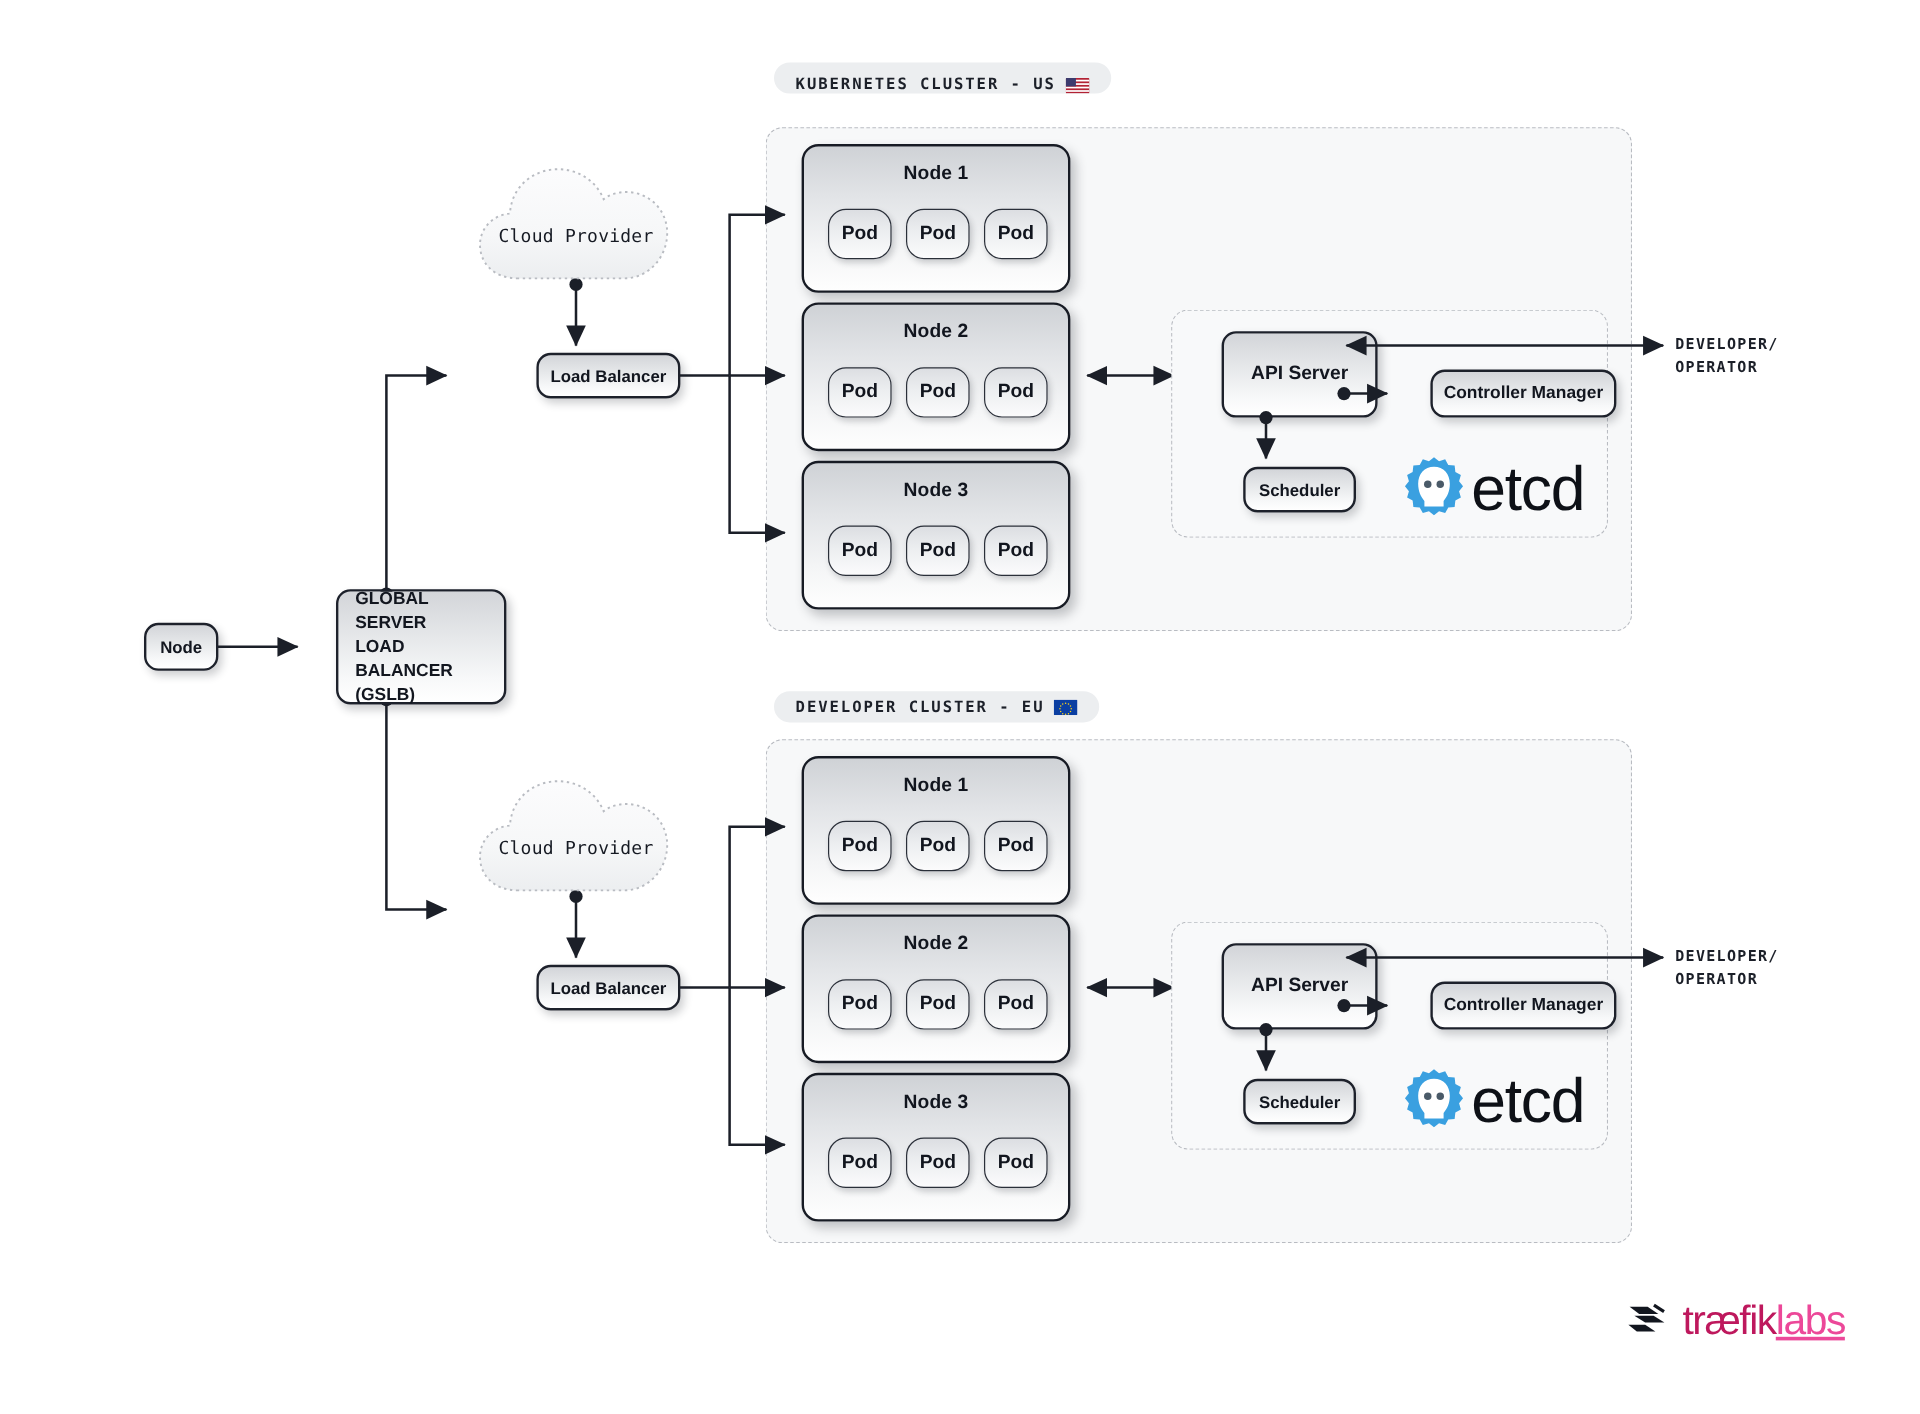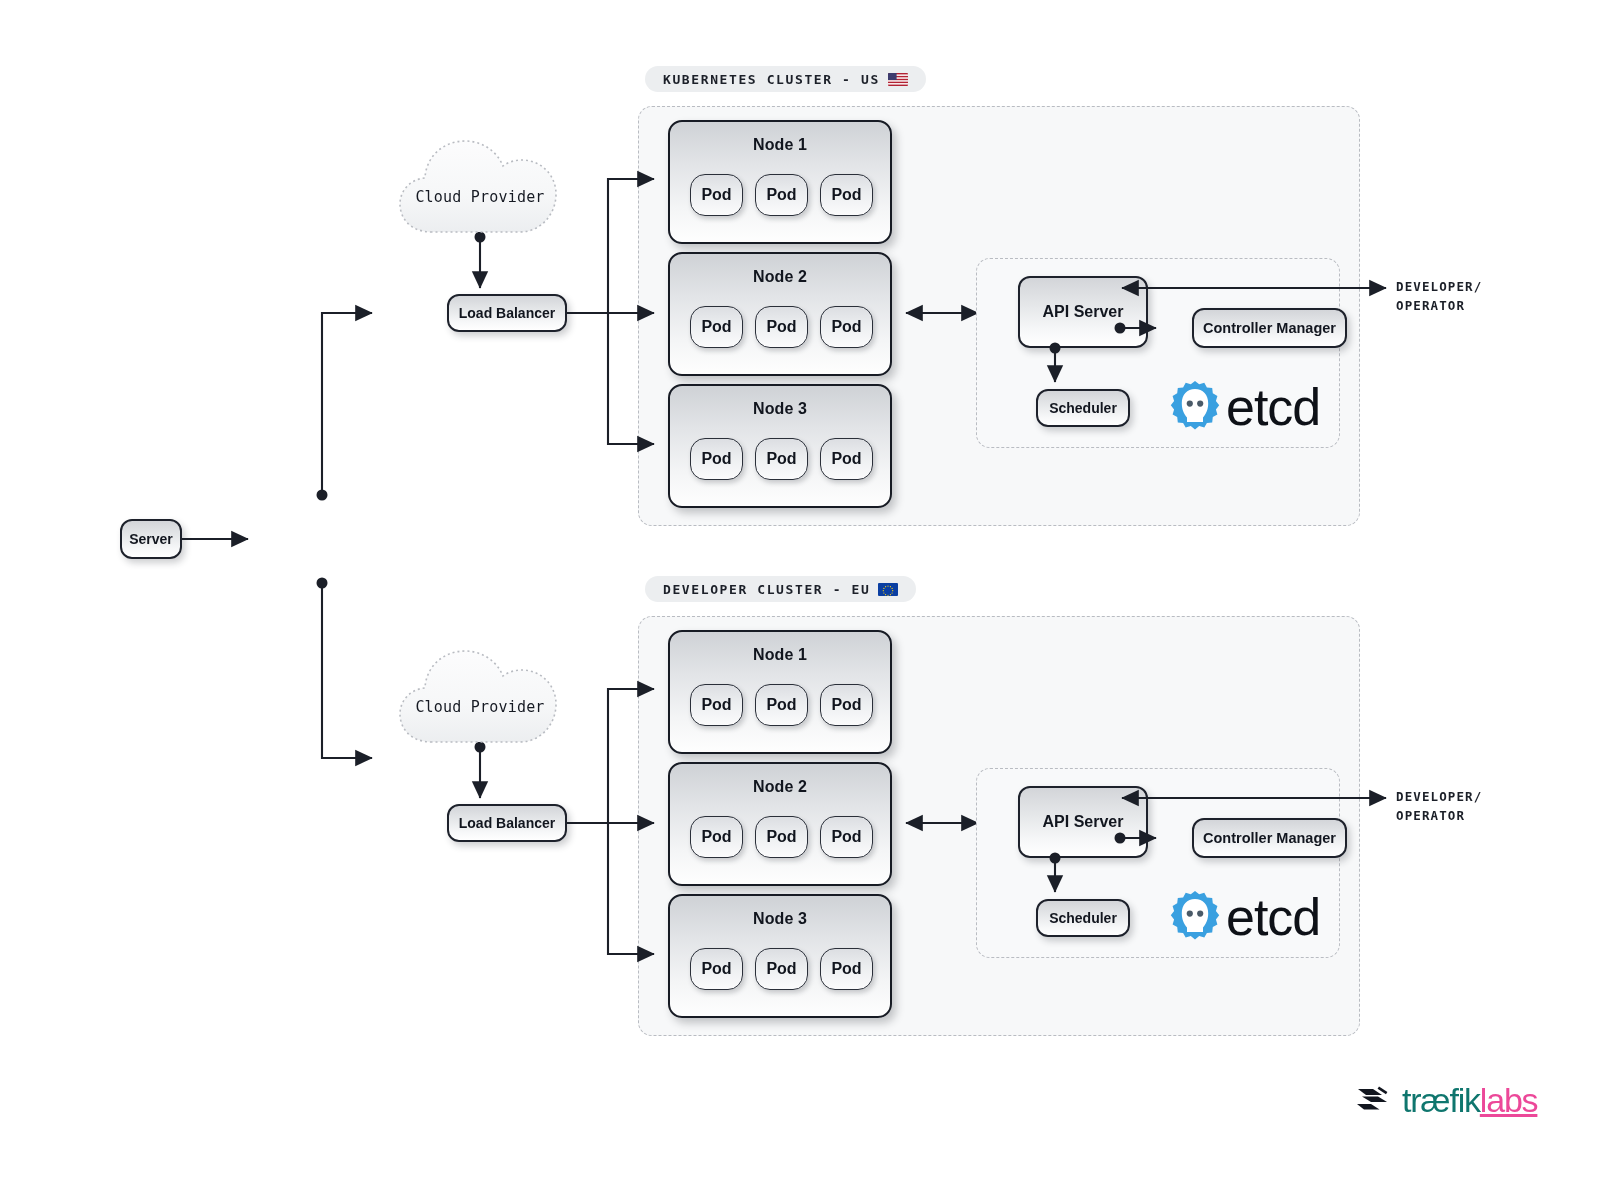--- a/index.html
+++ b/index.html
@@ -117,21 +117,21 @@
   .etcd { position: absolute; z-index: 5; display: flex; align-items: center; gap: 4px; }
   .etcd-word {
     font-family: "Liberation Sans", sans-serif;
     font-size: 52px; font-weight: normal; color: #0e1117;
     letter-spacing: -1px; line-height: 52px;
   }
 
   
   .brand { position: absolute; display: flex; align-items: center; gap: 10px; z-index: 8; }
   .brand-text { font-size: 34px; letter-spacing: -1.2px; line-height: 34px; }
-  .brand-t { color: #0f766e; font-weight: normal; }
+  .brand-t { color: #be185d; font-weight: normal; }
   .brand-l { color: #ec4899; font-weight: normal; text-decoration: underline; }
 
   svg.wires { position: absolute; left:0; top:0; width:1600px; height:1178px; z-index: 7; pointer-events:none; }
   svg.wires-under { z-index: 2; }
 </style>
 </head>
 <body>
 
 <div id="stage">
 
@@ -174,21 +174,21 @@
       <path d="M608,823 L608,689 L654,689" marker-end="url(#arrow)"></path>
       <path d="M608,823 L654,823" marker-end="url(#arrow)"></path>
       <path d="M608,823 L608,954 L654,954" marker-end="url(#arrow)"></path>
 
       <line x1="906" y1="823" x2="978" y2="823" marker-start="url(#arrowL)" marker-end="url(#arrow)"></line>
     </g>
   </svg>
 
   <div class="cluster" style="left:638px; top:106px; width:722px; height:420px;"></div>
 
-  <div class="cluster-pill" style="left:645px; top:66px;">
+  <div class="cluster-pill" style="left:645px; top:52px;align-items:flex-end;">
     <span>KUBERNETES CLUSTER - US</span>
     <span class="flag-img">
       <svg viewBox="0 0 20 13" width="20" height="13">
         <rect width="20" height="13" fill="#b22234"></rect>
         <rect y="1.44" width="20" height="1.44" fill="#fff"></rect>
         <rect y="4.33" width="20" height="1.44" fill="#fff"></rect>
         <rect y="7.22" width="20" height="1.44" fill="#fff"></rect>
         <rect y="10.11" width="20" height="1.44" fill="#fff"></rect>
         <rect width="8.6" height="7" fill="#3c3b6e"></rect>
       </svg>
@@ -333,22 +333,27 @@
           <stop offset="100%" stop-color="#eceef0"></stop>
         </linearGradient>
       </defs>
       <path d="M34 96 C12 96 2 82 2 68 C2 54 13 43 27 42 C28 20 46 5 67 5 C84 5 99 15 105 30 C110 26 117 24 124 24 C143 24 158 39 158 58 C158 78 143 96 122 96 Z" fill="url(#cg2)" stroke="#b9bcc2" stroke-width="1.6" stroke-dasharray="2 3"></path>
     </svg>
     <div class="cloud-label" style="top:52px;">Cloud Provider</div>
   </div>
 
   <div class="gbox" style="left:419px; top:804px; width:120px; height:38px; font-size:14px;">Load Balancer</div>
 
-  <div class="gbox" style="left:92px; top:519px; width:62px; height:40px; font-size:14px;">Server</div>
-
+  <div class="gbox" style="left:92px; top:519px; width:62px; height:40px; font-size:14px;">Node</div>
+
+  <div class="gbox" style="left:252px; top:491px; width:142px; height:96px; font-size:14.5px;
+              justify-content:flex-start; align-items:center; padding-left:14px; text-align:left;
+              line-height:20px; white-space:pre-line;">GLOBAL SERVER
+LOAD BALANCER
+(GSLB)</div>
 
   <svg class="wires" viewBox="0 0 1600 1178">
     <g stroke="#1b1f28" stroke-width="2.1" fill="none">
       <line x1="1122" y1="288" x2="1386" y2="288" marker-start="url(#arrowL)" marker-end="url(#arrow)"></line>
       <line x1="1122" y1="798" x2="1386" y2="798" marker-start="url(#arrowL)" marker-end="url(#arrow)"></line>
 
       <path d="M1120,328 L1156,328" marker-end="url(#arrow)"></path>
       <circle cx="1120" cy="328" r="5.5" fill="#1b1f28" stroke="none"></circle>
       <path d="M1120,838 L1156,838" marker-end="url(#arrow)"></path>
       <circle cx="1120" cy="838" r="5.5" fill="#1b1f28" stroke="none"></circle>

